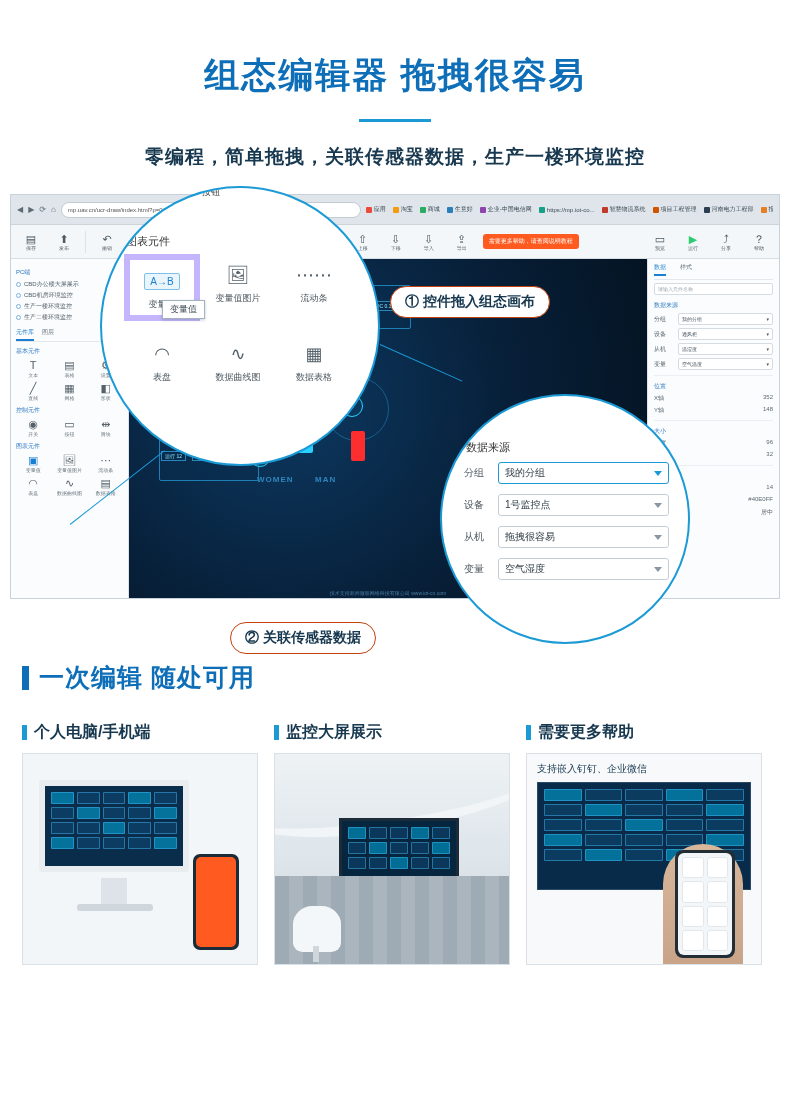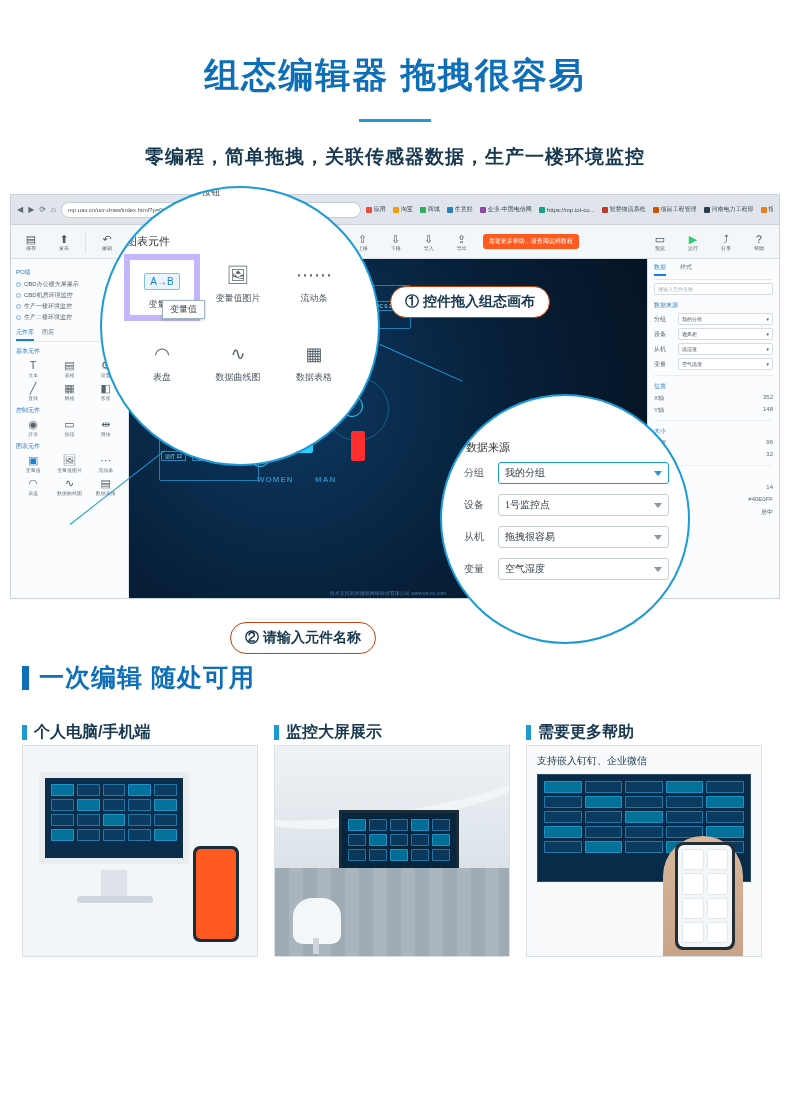--- a/index.html
+++ b/index.html
@@ -137,21 +137,21 @@
   
   .ds-title { position: absolute; left: 24px; top: 44px; font-size: 11px; color: #333; }
   .ds-form { position: absolute; left: 22px; top: 66px; width: 205px; }
   .ds-row { display: flex; align-items: center; margin-bottom: 10px; }
   .ds-lbl { width: 34px; font-size: 10px; color: #4a565f; }
   .ds-sel {
     flex: 1; height: 22px; border: 1px solid #1b9ad6; border-radius: 3px;
     display: flex; align-items: center; justify-content: space-between;
     padding: 0 6px; font-size: 10px; color: #2d3a43; background: #fff;
   }
-  .ds-sel.plain { border-color: #c6ced5; font-family: Liberation Serif, serif; }
+  .ds-sel.plain { border-color: #c6ced5; }
   .caret { border-left: 4px solid transparent; border-right: 4px solid transparent; border-top: 5px solid #1b9ad6; }
   .caret.grey { border-top-color: #8b97a0; }
 
   
   .tag {
     position: absolute; background: #fff; border: 1px solid #c2410c;
     border-radius: 16px; padding: 6px 14px; font-size: 14px; font-weight: bold;
     color: #17384f; white-space: nowrap;
   }
   .tag-1 { left: 380px; top: 92px; }
@@ -164,21 +164,21 @@
   .sec-h {
     display: flex; align-items: center; gap: 10px;
     font-size: 25px; font-weight: bold; color: #0e6fb8; letter-spacing: 1px;
   }
   .bar { width: 7px; height: 24px; background: #0e6fb8; display: inline-block; }
   .cards { display: flex; gap: 16px; margin-top: 28px; }
   .card { width: 236px; }
   .card-h { display: flex; align-items: center; gap: 7px; font-size: 16px; font-weight: bold; color: #17384f; }
   .bar-s { width: 5px; height: 15px; background: #1b9ad6; display: inline-block; }
   .card-img {
-    margin-top: 2px; height: 212px; border: 1px solid #d9e0e6; overflow: hidden; position: relative;
+    margin-top: 10px; height: 212px; border: 1px solid #d9e0e6; overflow: hidden; position: relative;
   }
 
   
   .p1 { background: linear-gradient(#e8edf1 0%, #dde4ea 45%, #c9d2d9 46%, #b9c3cb 100%); }
   .p1 .wall { position: absolute; left: 0; right: 0; top: 0; height: 58%; background: linear-gradient(#eef2f5, #dbe3e9); }
   .p1 .swoosh { position: absolute; left: -30px; top: 6px; width: 300px; height: 70px; border-bottom: 10px solid #f2f6f9; border-radius: 0 0 60% 40%; transform: rotate(-7deg); opacity: .95; }
   .p1 .mon { position: absolute; left: 64px; top: 64px; width: 120px; height: 72px; background: #06263f; border: 3px solid #1b2b38; }
   .p1 .floor { position: absolute; left: 0; right: 0; bottom: 0; height: 42%; background: repeating-linear-gradient(90deg,#9fabb4 0 14px,#aab5be 14px 28px); }
   .p1 .chair { position: absolute; left: 18px; bottom: 12px; width: 48px; height: 46px; background: #f4f7f9; border-radius: 40% 40% 20% 20%; }
   .p1 .chair:after { content:""; position: absolute; left: 20px; top: 40px; width: 6px; height: 16px; background: #cfd7dd; }
@@ -646,21 +646,21 @@
           <div class="ds-sel plain">
             <span>空气湿度</span>
             <span class="caret grey"></span>
           </div>
         </div>
       </div>
     </div>
   </div>
 
   <div class="tag tag-1">① 控件拖入组态画布</div>
-  <div class="tag tag-2">② 请输入元件名称</div>
+  <div class="tag tag-2">② 关联传感器数据</div>
 </div>
 
 <div class="sec2">
   <div class="sec-h">
     <i class="bar"></i>
     <span>一次编辑  随处可用</span>
   </div>
 
   <div class="cards">
 

